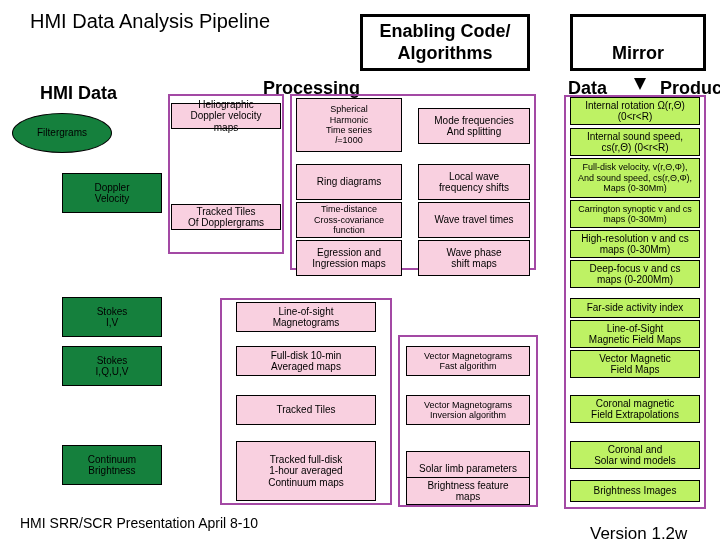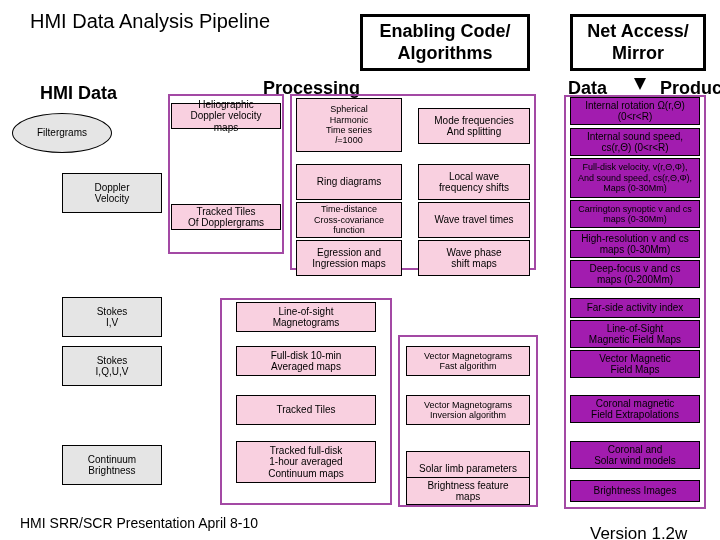--- a/index.html
+++ b/index.html
@@ -9,39 +9,39 @@
 .hbox{border:3px solid #000;padding:4px 0;font-size:18px;font-weight:bold;text-align:center;line-height:1.2}
 .h1{top:14px;left:360px;width:170px}
 .h2{top:14px;left:570px;width:136px}
 .lbl{font-size:18px;font-weight:bold}
 .lbl1{top:83px;left:40px}
 .lbl2{top:78px;left:263px}
 .lbl3{top:78px;left:568px}
 .lbl4{top:78px;left:660px}
 .arrow-down{width:0;height:0;border-left:6px solid transparent;border-right:6px solid transparent;border-top:12px solid #000;top:78px;left:634px}
 .box{border:1px solid #000;text-align:center;display:flex;align-items:center;justify-content:center;line-height:1.15;padding:2px}
-.orange{background:#e5e5e5}
+.orange{background:#15803d}
 .pink{background:#f9d0e0}
-.yellow{background:#a21caf}
+.yellow{background:#bef264}
 .big-orange{width:100px;height:40px}
 .big-pink{width:110px;height:26px}
 .small{width:106px;height:36px}
 .mid{width:112px;height:36px}
 .out{width:130px;height:28px}
 .footer{font-size:14px;top:515px;left:20px}
 .version{font-size:17px;top:524px;left:590px}
 .region{border:2px solid #a349a4;position:absolute}
 </style>
 </head>
 <body>
 
 <div class="abs title">HMI Data Analysis Pipeline</div>
 
 <div class="abs hbox h1"><span>Enabling Code/</span><br><span>Algorithms</span></div>
-<div class="abs hbox h2"><span>Net Access/</span><br><span>Mirror</span></div>
+<div class="abs hbox h2"><br><span>Mirror</span></div>
 
 <div class="abs lbl lbl1">HMI Data</div>
 <div class="abs lbl lbl2">Processing</div>
 <div class="abs lbl lbl3">Data</div>
 <div class="abs lbl lbl4">Product</div>
 <div class="abs arrow-down"></div>
 
 <div class="region" style="top:94px;left:168px;width:116px;height:160px"></div>
 <div class="region" style="top:94px;left:290px;width:246px;height:176px"></div>
 <div class="region" style="top:298px;left:220px;width:172px;height:207px"></div>
@@ -91,21 +91,21 @@
     <span><span>Wave phase</span><br><span>shift maps</span></span>
   </div>
 
 <div class="abs box pink" style="top:302px;left:236px;width:140px;height:30px">
     <span><span>Line-of-sight</span><br><span>Magnetograms</span></span>
   </div>
 <div class="abs box pink" style="top:346px;left:236px;width:140px;height:30px">
     <span><span>Full-disk 10-min</span><br><span>Averaged maps</span></span>
   </div>
 <div class="abs box pink" style="top:395px;left:236px;width:140px;height:30px">Tracked Tiles</div>
-<div class="abs box pink" style="top:441px;left:236px;width:140px;height:42px">
+<div class="abs box pink" style="top:441px;left:236px;width:140px;height:60px">
     <span><span>Tracked full-disk</span><br><span>1-hour averaged</span><br><span>Continuum maps</span></span>
   </div>
 
 <div class="abs box pink" style="top:346px;left:406px;width:124px;height:30px;font-size:9px">
     <span><span>Vector Magnetograms</span><br><span>Fast algorithm</span></span>
   </div>
 <div class="abs box pink" style="top:395px;left:406px;width:124px;height:30px;font-size:9px">
     <span><span>Vector Magnetograms</span><br><span>Inversion algorithm</span></span>
   </div>
 <div class="abs box pink" style="top:451px;left:406px;width:124px;height:36px;font-size:10px">Solar limb parameters</div>

